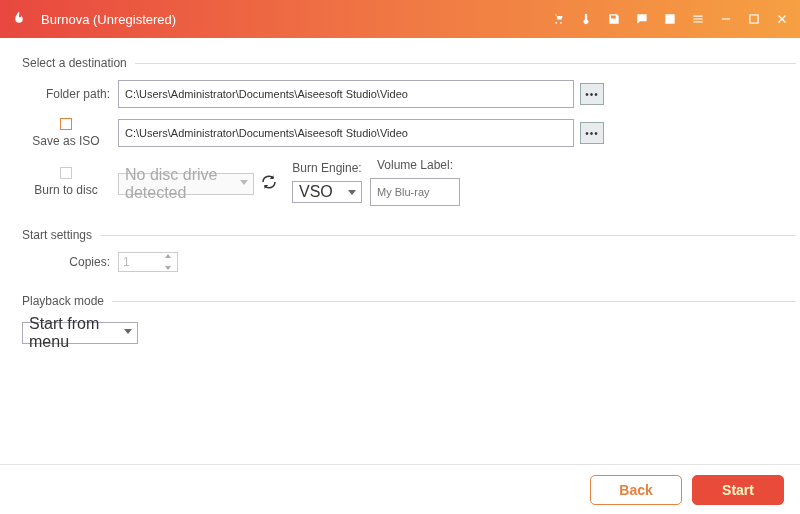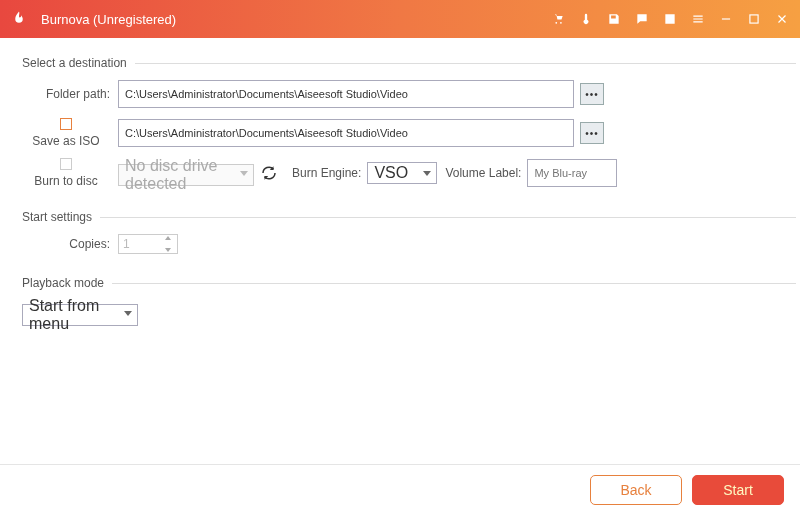--- a/index.html
+++ b/index.html
@@ -41,34 +41,34 @@
 .sel-wrap { position: relative; display: inline-block; }
 .sel-wrap::after {
   content: ""; position: absolute; right: 6px; top: 50%; transform: translateY(-40%);
   border-left: 4px solid transparent; border-right: 4px solid transparent; border-top: 5px solid #666;
   pointer-events: none;
 }
 .sel-wrap.disabled::after { border-top-color: #bbb; }
 .fake-sel { display: inline-flex; align-items: center; }
 .fake-sel.disabled { color: #aaa; border-color: #ccc; background: #fafafa; }
 .refresh { width: 18px; height: 18px; margin: 0 6px; cursor: pointer; }
-.seg { display: flex; align-items: center; gap: 6px; margin-left: 8px; }
+.seg { display: flex; align-items: center; gap: 6px; margin-left: 8px; flex-direction: column; }
 .spinbox { width: 60px; height: 20px; border: 1px solid #ccc; display: flex; align-items: center; padding: 0 4px; color: #bbb; position: relative; }
 .spinbox .spn { position: absolute; right: 2px; top: 1px; bottom: 1px; width: 10px; display: flex; flex-direction: column; justify-content: space-between; }
 .spinbox .spn span { width: 0; height: 0; border-left: 3px solid transparent; border-right: 3px solid transparent; }
 .spinbox .spn .up { border-bottom: 4px solid #aaa; }
 .spinbox .spn .dn { border-top: 4px solid #aaa; }
 
 .footer {
   height: 50px; border-top: 1px solid #e5e5e5; display: flex; align-items: center; justify-content: flex-end;
   padding: 0 16px; gap: 10px;
 }
 .btn {
   width: 92px; height: 30px; border-radius: 5px; font-size: 14px; display: flex; align-items: center; justify-content: center;
-  cursor: pointer; user-select: none;
+  cursor: pointer; user-select: none; font-weight: bold;
 }
 .btn-back { border: 1px solid #e7813e; color: #e7813e; background: #fff; }
 .btn-start { background: #e84b3a; color: #fef9c3; border: 1px solid #e84b3a; }
 </style>
 </head>
 <body>
 
 <div class="titlebar">
   <div class="logo">
     <svg viewBox="0 0 24 24">

